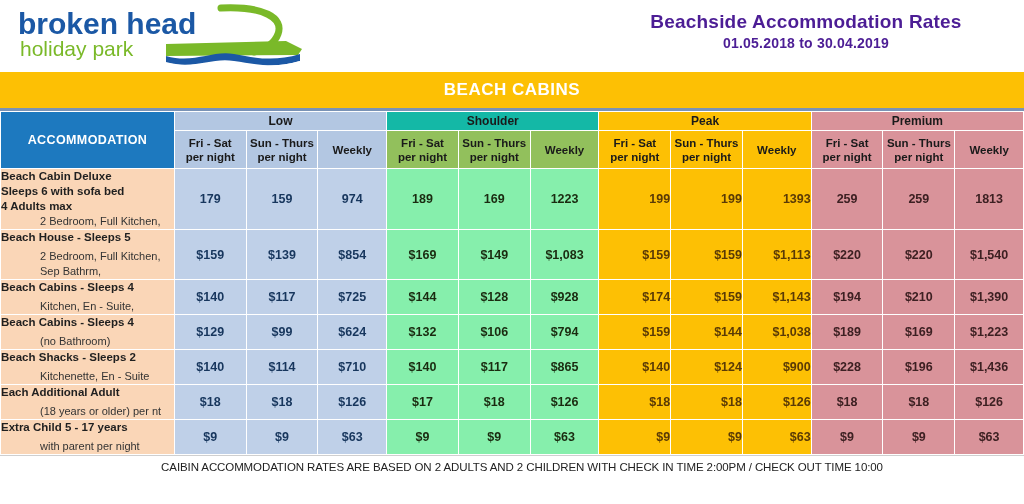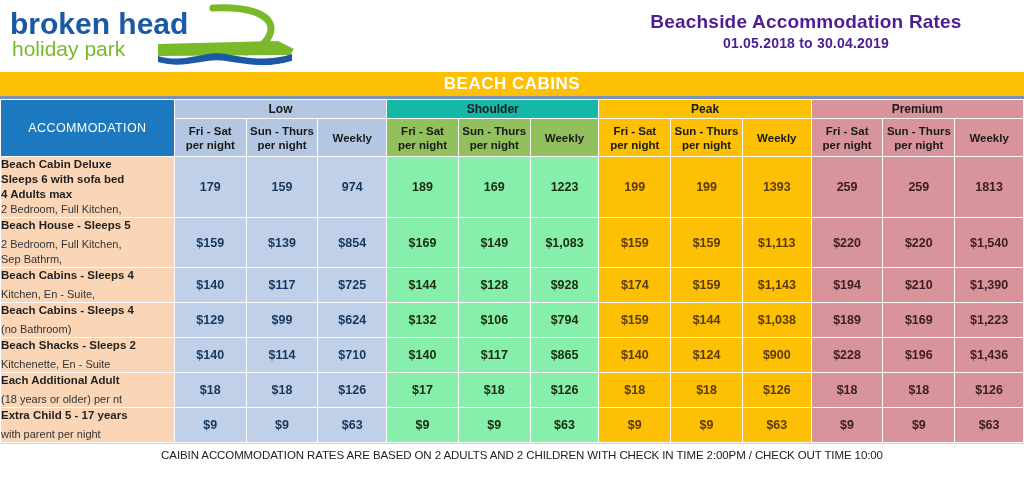--- a/index.html
+++ b/index.html
@@ -7,33 +7,33 @@
     width: 1024px; height: 504px;
     background: #ffffff;
     font-family: "Liberation Sans", sans-serif;
     overflow: hidden;
   }
   .page { position: relative; width: 1024px; height: 504px; }
 
   
   .banner { height: 72px; position: relative; background:#fff; }
 
-  .logo { position:absolute; left:8px; top:4px; width:300px; height:64px; }
+  .logo { position:absolute; left:16px; top:4px; width:300px; height:64px; }
   .logo svg { display:block; }
 
   .title-block {
     position:absolute; left:596px; top:10px; width:420px;
     text-align:center; color:#4c1d95;
   }
   .title-line1 { font-size:19px; font-weight:bold; letter-spacing:.2px; line-height:23px; }
   .title-line2 { font-size:14px; font-weight:bold; letter-spacing:.2px; line-height:21px; }
 
   
   .section-bar {
-    height:27px; background:#fdc004; color:#ffffff;
+    height:39px; background:#fdc004; color:#ffffff;
     font-size:17px; font-weight:bold; letter-spacing:.5px;
     display:flex; align-items:center; justify-content:center;
     border-bottom:3px solid #7a93b5;
   }
 
   
   table.rates {
     width:1024px; border-collapse:collapse; table-layout:fixed;
   }
   table.rates td, table.rates th { padding:0; border:1px solid #ffffff; }
@@ -48,48 +48,48 @@
     color:#1a1a1a; vertical-align:middle;
   }
   .season.low      { background:#b3c7e2; }
   .season.shoulder { background:#14b8a6;text-align:center; }
   .season.peak     { background:#fdc004; }
   .season.premium  { background:#d9939a; }
 
   
   .acc-head {
     background:#1d79bf; color:#ffffff; text-align:center; vertical-align:middle;
-    font-size:12.5px; font-weight:normal; letter-spacing:.4px;
+    font-size:12.5px; font-weight:bold; letter-spacing:.4px;
   }
 
   
   .sub {
     height:38px; text-align:center; vertical-align:middle;
     font-size:11.5px; color:#1a1a1a; line-height:14px;
   }
   .sub.low      { background:#b3c7e2; }
   .sub.shoulder { background:#92c05c; }
   .sub.peak     { background:#fdc004; }
   .sub.premium  { background:#d9939a; }
 
   
   td.acc {
     background:#fad6b7; padding:3px 0 3px 6px; vertical-align:top;
     line-height:15px;
   }
   .acc-name { font-size:11.5px; font-weight:bold; color:#1f1f1f; display:block; }
-  .acc-desc { font-size:11px; color:#333333; display:block; }
+  .acc-desc { font-size:11px; color:#333333; display:block;padding-left:39px; }
   .acc-gap  { display:block; height:4px; }
 
   td.val {
     text-align:center; vertical-align:middle; font-size:12.5px; font-weight:bold;
   }
   td.val.low      { background:#bfd0e8; color:#17365d; }
   td.val.shoulder { background:#86efac; color:#1a2b10; }
-  td.val.peak     { background:#fdc004; color:#5a3a06; }
+  td.val.peak     { background:#fdc004; color:#5a3a06;text-align:right; }
   td.val.premium  { background:#d9939a; color:#3d2022; }
 
   
   .footer {
     height:22px; background:#ffffff; color:#222222;
     font-size:11.5px; letter-spacing:-.1px;
     display:flex; align-items:center; justify-content:center;
     border-top:1px solid #cfcfcf;
     padding-left:20px;
   }

